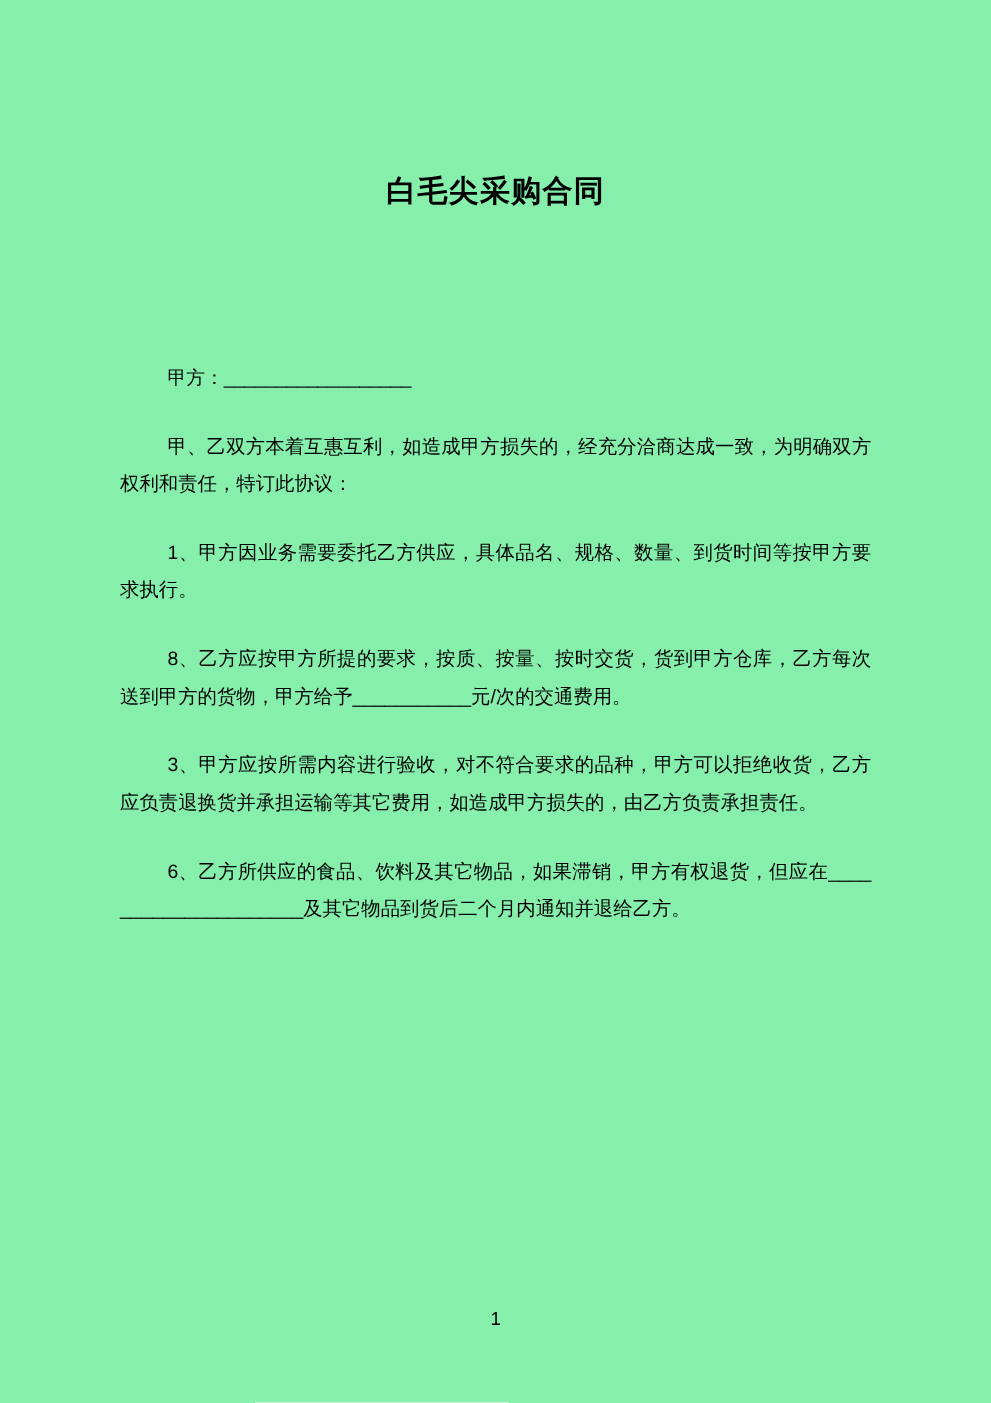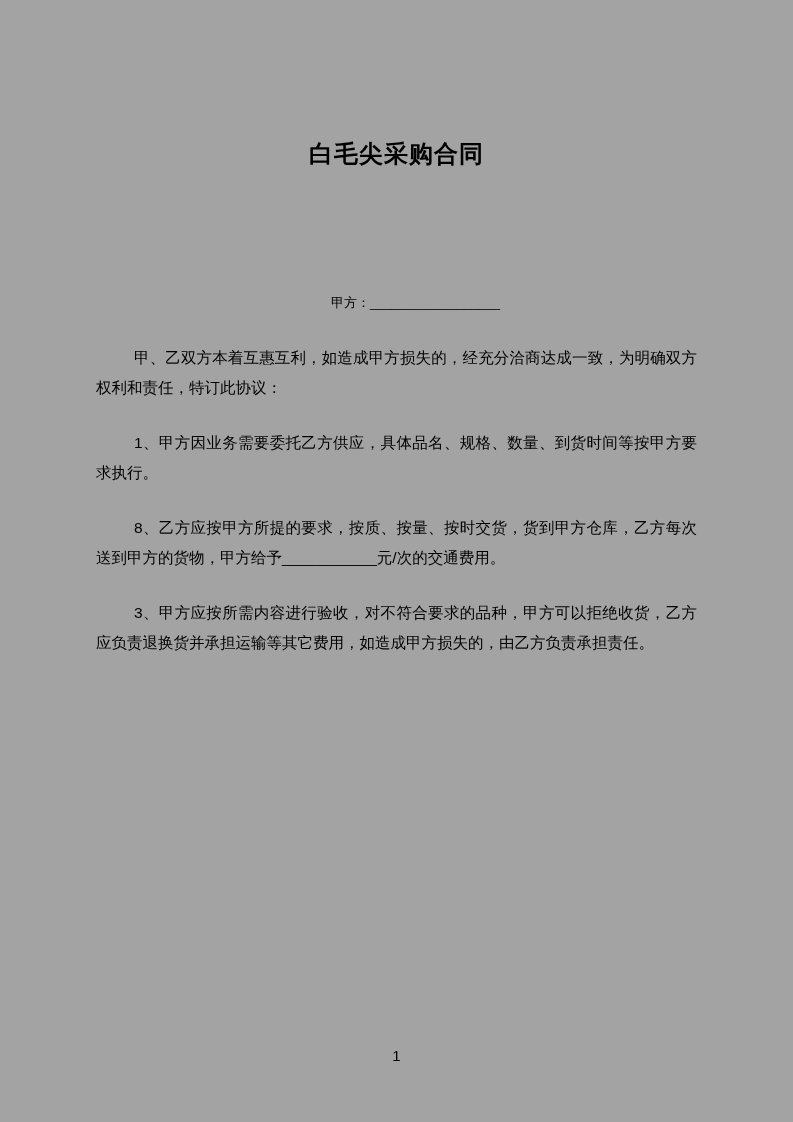--- a/index.html
+++ b/index.html
@@ -6,41 +6,40 @@
   html, body {
     margin: 0;
     padding: 0;
     background: #ffffff;
   }
   .page {
     position: relative;
     width: 793px;
     height: 1122px;
     margin: 0 auto;
-    background: #a3a3a3;
+    background: #86efac;
     color: #000000;
     font-family: "Liberation Sans", sans-serif;
     padding: 140px 96px 0 96px;
     overflow: hidden;
   }
   .doc-title {
     font-size: 24px;
     font-weight: bold;
     line-height: 28px;
     text-align: center;
     margin: 0 0 120px 0;
     letter-spacing: 1px;
   }
   .party-line {
-    font-size: 13px;
+    font-size: 15px;
     line-height: 30px;
     margin: 0 0 25px 0;
     text-indent: 38px;
     white-space: nowrap;
-    text-align: center;
   }
   .party-blank { letter-spacing: 0; }
   .para {
     font-size: 15.5px;
     line-height: 30px;
     margin: 0 0 25px 0;
     text-indent: 38px;
     text-align: justify;
     word-break: break-all;
   }
@@ -69,16 +68,17 @@
   <p class="para">甲、乙双方本着互惠互利，如造成甲方损失的，经充分洽商达成一致，为明确双方权利和责任，特订此协议：</p>
 
   <p class="para">1、甲方因业务需要委托乙方供应，具体品名、规格、数量、到货时间等按甲方要求执行。</p>
 
   <p class="para">8、乙方应按甲方所提的要求，按质、按量、按时交货，货到甲方仓库，乙方每次送到甲方的货物，甲方给予___________元/次的交通费用。</p>
 
   <p class="para">3、甲方应按所需内容进行验收，对不符合要求的品种，甲方可以拒绝收货，乙方应负责退换货并承担运输等其它费用，如造成甲方损失的，由乙方负责承担责任。</p>
 
 
 
+  <p class="para">6、乙方所供应的食品、饮料及其它物品，如果滞销，甲方有权退货，但应在_____________________及其它物品到货后二个月内通知并退给乙方。</p>
 
   <div class="page-number">1</div>
 
 </div>
 
 </body></html>

